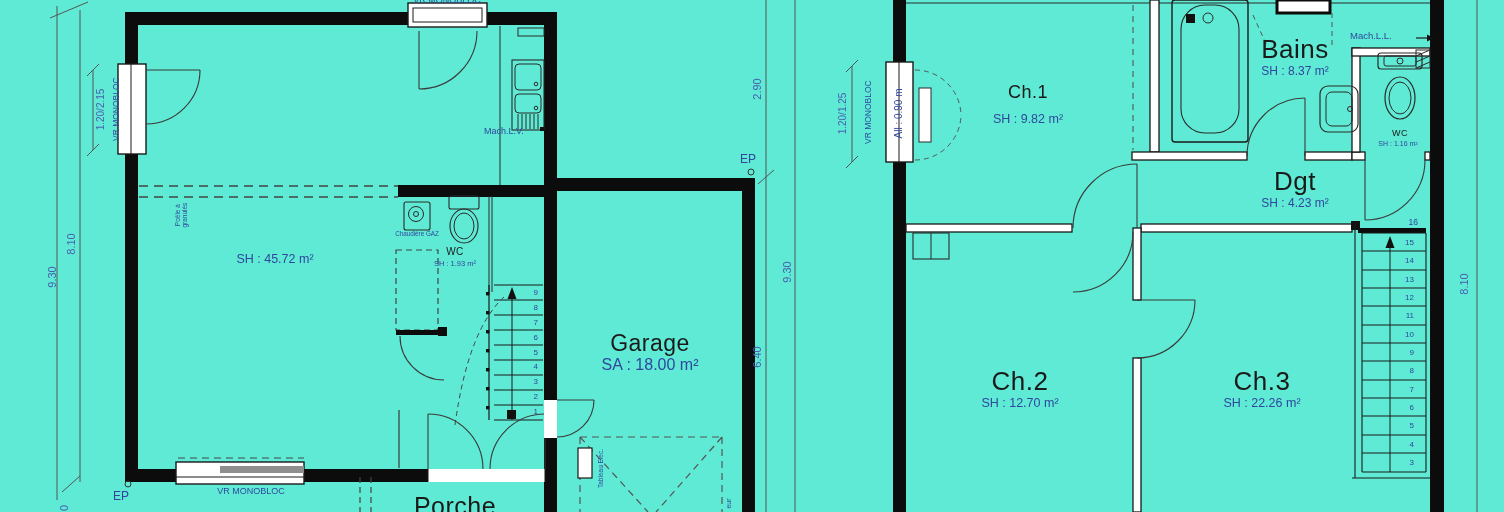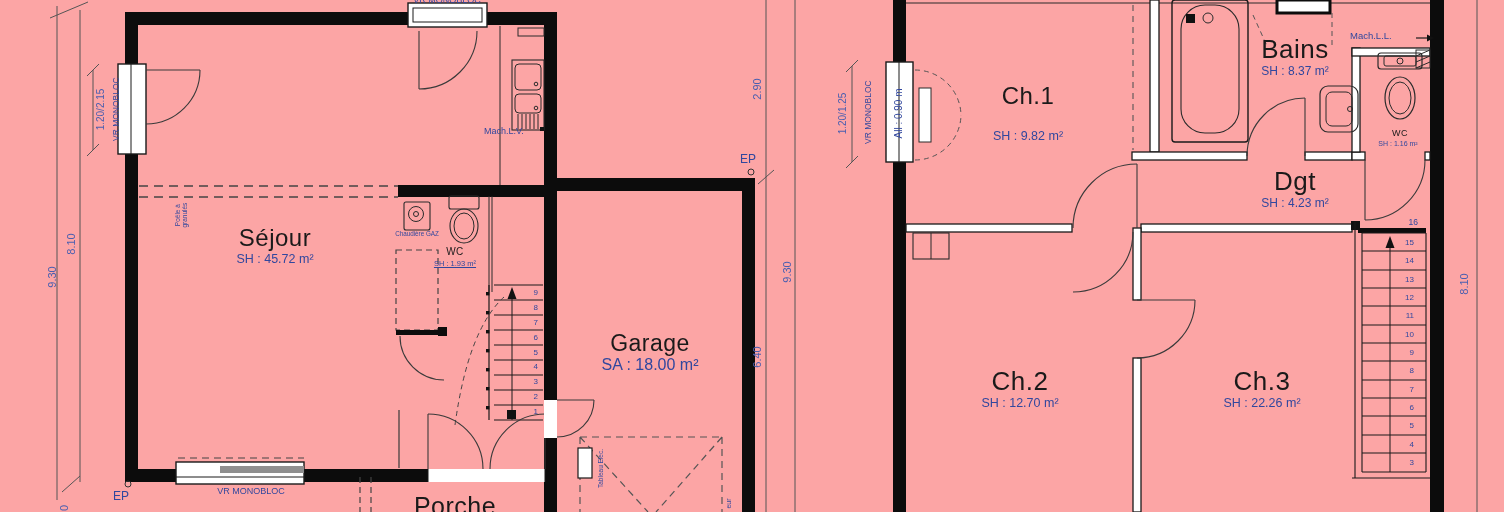--- a/index.html
+++ b/index.html
@@ -1,16 +1,16 @@
 <!DOCTYPE html>
 <html><head>
 <meta charset="utf-8">
 <style>
   html,body{margin:0;padding:0;background:#fff;}
-  #canvas{position:relative;width:1504px;height:512px;background:#fca5a5;overflow:hidden;
+  #canvas{position:relative;width:1504px;height:512px;background:#5eead4;overflow:hidden;
           font-family:"Liberation Sans","DejaVu Sans",sans-serif;}
   #plan-svg{position:absolute;left:0;top:0;}
   .lbl{position:absolute;white-space:nowrap;}
   .room{color:#1a1a1a;text-align:center;letter-spacing:.5px;}
   .area{color:#31479e;text-align:center;}
   .ann{color:#31479e;}
   .dim{color:#4a5fb0;font-size:11px;text-align:center;transform:rotate(-90deg);}
   .vert{transform:rotate(-90deg);text-align:center;}
   .wrap2{white-space:normal;line-height:1.1;text-align:center;}
   .steps{position:absolute;display:flex;flex-direction:column;}
@@ -175,26 +175,25 @@
     <path d="M1355 222 V478 M1362 233 V472 M1426 233 V472 M1352 478 H1430" stroke="#1a1a1a" stroke-width="1.1" fill="none"></path>
     <path d="M1362 233 H1426 M1362 251 H1426 M1362 270 H1426 M1362 288 H1426 M1362 306 H1426 M1362 325 H1426 M1362 343 H1426 M1362 361 H1426 M1362 380 H1426 M1362 398 H1426 M1362 416 H1426 M1362 435 H1426 M1362 453 H1426 M1362 472 H1426" stroke="#1a1a1a" stroke-width="1.2" fill="none"></path>
     <line x1="1390" y1="472" x2="1390" y2="245" stroke="#1a1a1a" stroke-width="1"></line>
     <polygon points="1390,236 1385.5,248 1394.5,248" fill="#111"></polygon>
 
     <line x1="1477" y1="0" x2="1477" y2="512" stroke="#555" stroke-width="1"></line>
   </g>
 </svg>
 
 <div class="lbl ann" style="left:404px;top:-5px;width:86px;font-size:9px;text-align:center;">VR MONOBLOC</div>
-<div class="lbl room" style="left:215px;top:224px;width:120px;font-size:24px;">Séjour</div>
 <div class="lbl area" style="left:215px;top:252px;width:120px;font-size:12.5px;">SH : 45.72 m²</div>
 <div class="lbl ann vert wrap2" style="left:158px;top:208px;width:46px;font-size:6.5px;">Poêle à granulés</div>
 <div class="lbl ann wrap2" style="left:394px;top:231px;width:46px;font-size:6.3px;">Chaudière GAZ</div>
 <div class="lbl room" style="left:430px;top:246px;width:50px;font-size:10px;">WC</div>
-<div class="lbl area" style="left:423px;top:259px;width:64px;font-size:7.5px;text-decoration:underline;">SH : 1.93 m²</div>
+<div class="lbl area" style="left:423px;top:259px;width:64px;font-size:7.5px;">SH : 1.93 m²</div>
 <div class="lbl ann" style="left:484px;top:126px;width:54px;font-size:9px;">Mach.L.V.</div>
 <div class="lbl room" style="left:595px;top:330px;width:110px;font-size:23px;">Garage</div>
 <div class="lbl area" style="left:595px;top:356px;width:110px;font-size:16px;">SA : 18.00 m²</div>
 <div class="lbl room" actable="false" style="left:405px;top:492px;width:100px;font-size:25px;">Porche</div>
 <div class="lbl ann" style="left:196px;top:486px;width:110px;font-size:9px;text-align:center;">VR MONOBLOC</div>
 <div class="lbl ann" style="left:113px;top:489px;font-size:12px;">EP</div>
 <div class="lbl ann" style="left:740px;top:152px;font-size:12px;">EP</div>
 <div class="lbl ann vert" style="left:570px;top:465px;width:60px;font-size:6.5px;">Tableau Elec.</div>
 <div class="lbl ann vert" style="left:713px;top:500px;width:30px;font-size:7px;">eur</div>
 <div class="lbl dim" style="left:37px;top:271px;width:30px;">9.30</div>
@@ -210,22 +209,22 @@
       <div>8</div>
   <div>7</div>
       <div>6</div>
   <div>5</div>
       <div>4</div>
   <div>3</div>
       <div>2</div>
   <div>1</div>
 </div>
 
-<div class="lbl room" style="left:968px;top:82px;width:120px;font-size:24px;">Ch.1</div>
-<div class="lbl area" style="left:968px;top:112px;width:120px;font-size:12.5px;margin-top:17px;">SH : 9.82 m²</div>
+<div class="lbl room" style="left:968px;top:82px;width:120px;font-size:18px;">Ch.1</div>
+<div class="lbl area" style="left:968px;top:112px;width:120px;font-size:12.5px;">SH : 9.82 m²</div>
 <div class="lbl room" style="left:1235px;top:34px;width:120px;font-size:26px;">Bains</div>
 <div class="lbl area" style="left:1235px;top:64px;width:120px;font-size:12px;">SH : 8.37 m²</div>
 <div class="lbl ann" style="left:1350px;top:30px;width:66px;font-size:9.5px;">Mach.L.L.</div>
 <div class="lbl room" style="left:1375px;top:128px;width:50px;font-size:9px;">WC</div>
 <div class="lbl area" style="left:1366px;top:140px;width:64px;font-size:7px;">SH : 1.16 m²</div>
 <div class="lbl room" style="left:1235px;top:166px;width:120px;font-size:26px;">Dgt</div>
 <div class="lbl area" style="left:1235px;top:196px;width:120px;font-size:12px;">SH : 4.23 m²</div>
 <div class="lbl room" style="left:960px;top:366px;width:120px;font-size:26px;">Ch.2</div>
 <div class="lbl area" style="left:960px;top:396px;width:120px;font-size:12.5px;">SH : 12.70 m²</div>
 <div class="lbl room" style="left:1202px;top:366px;width:120px;font-size:26px;">Ch.3</div>

